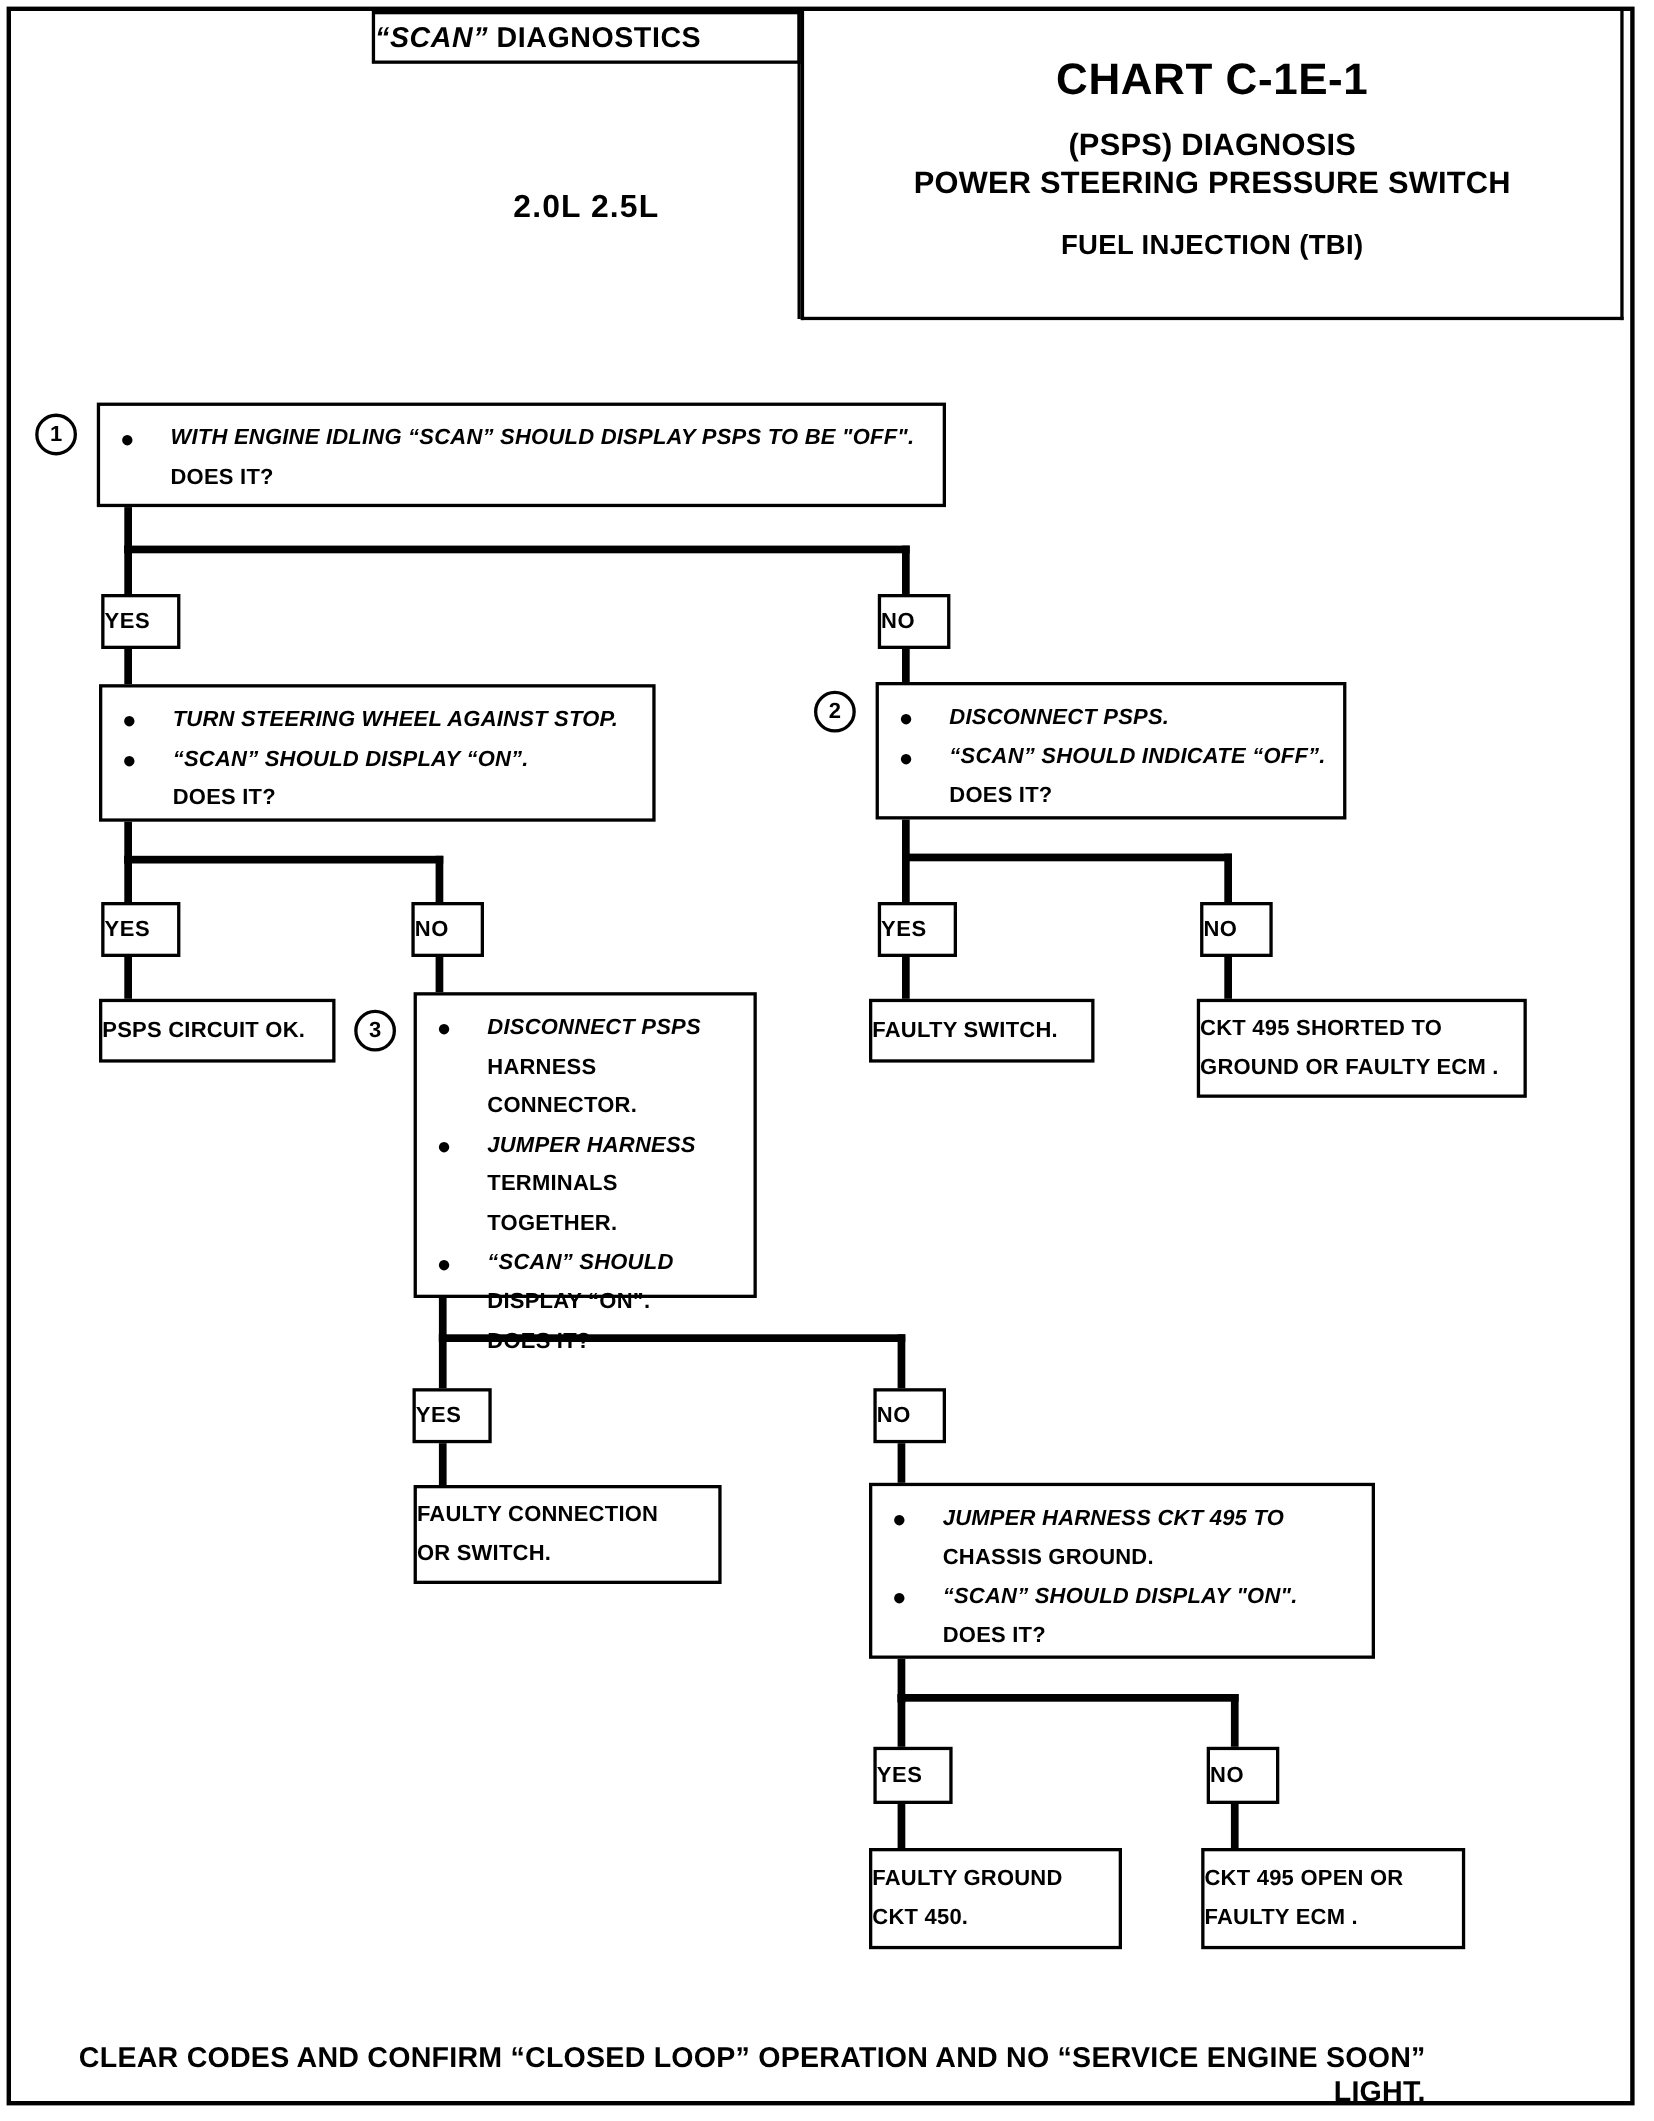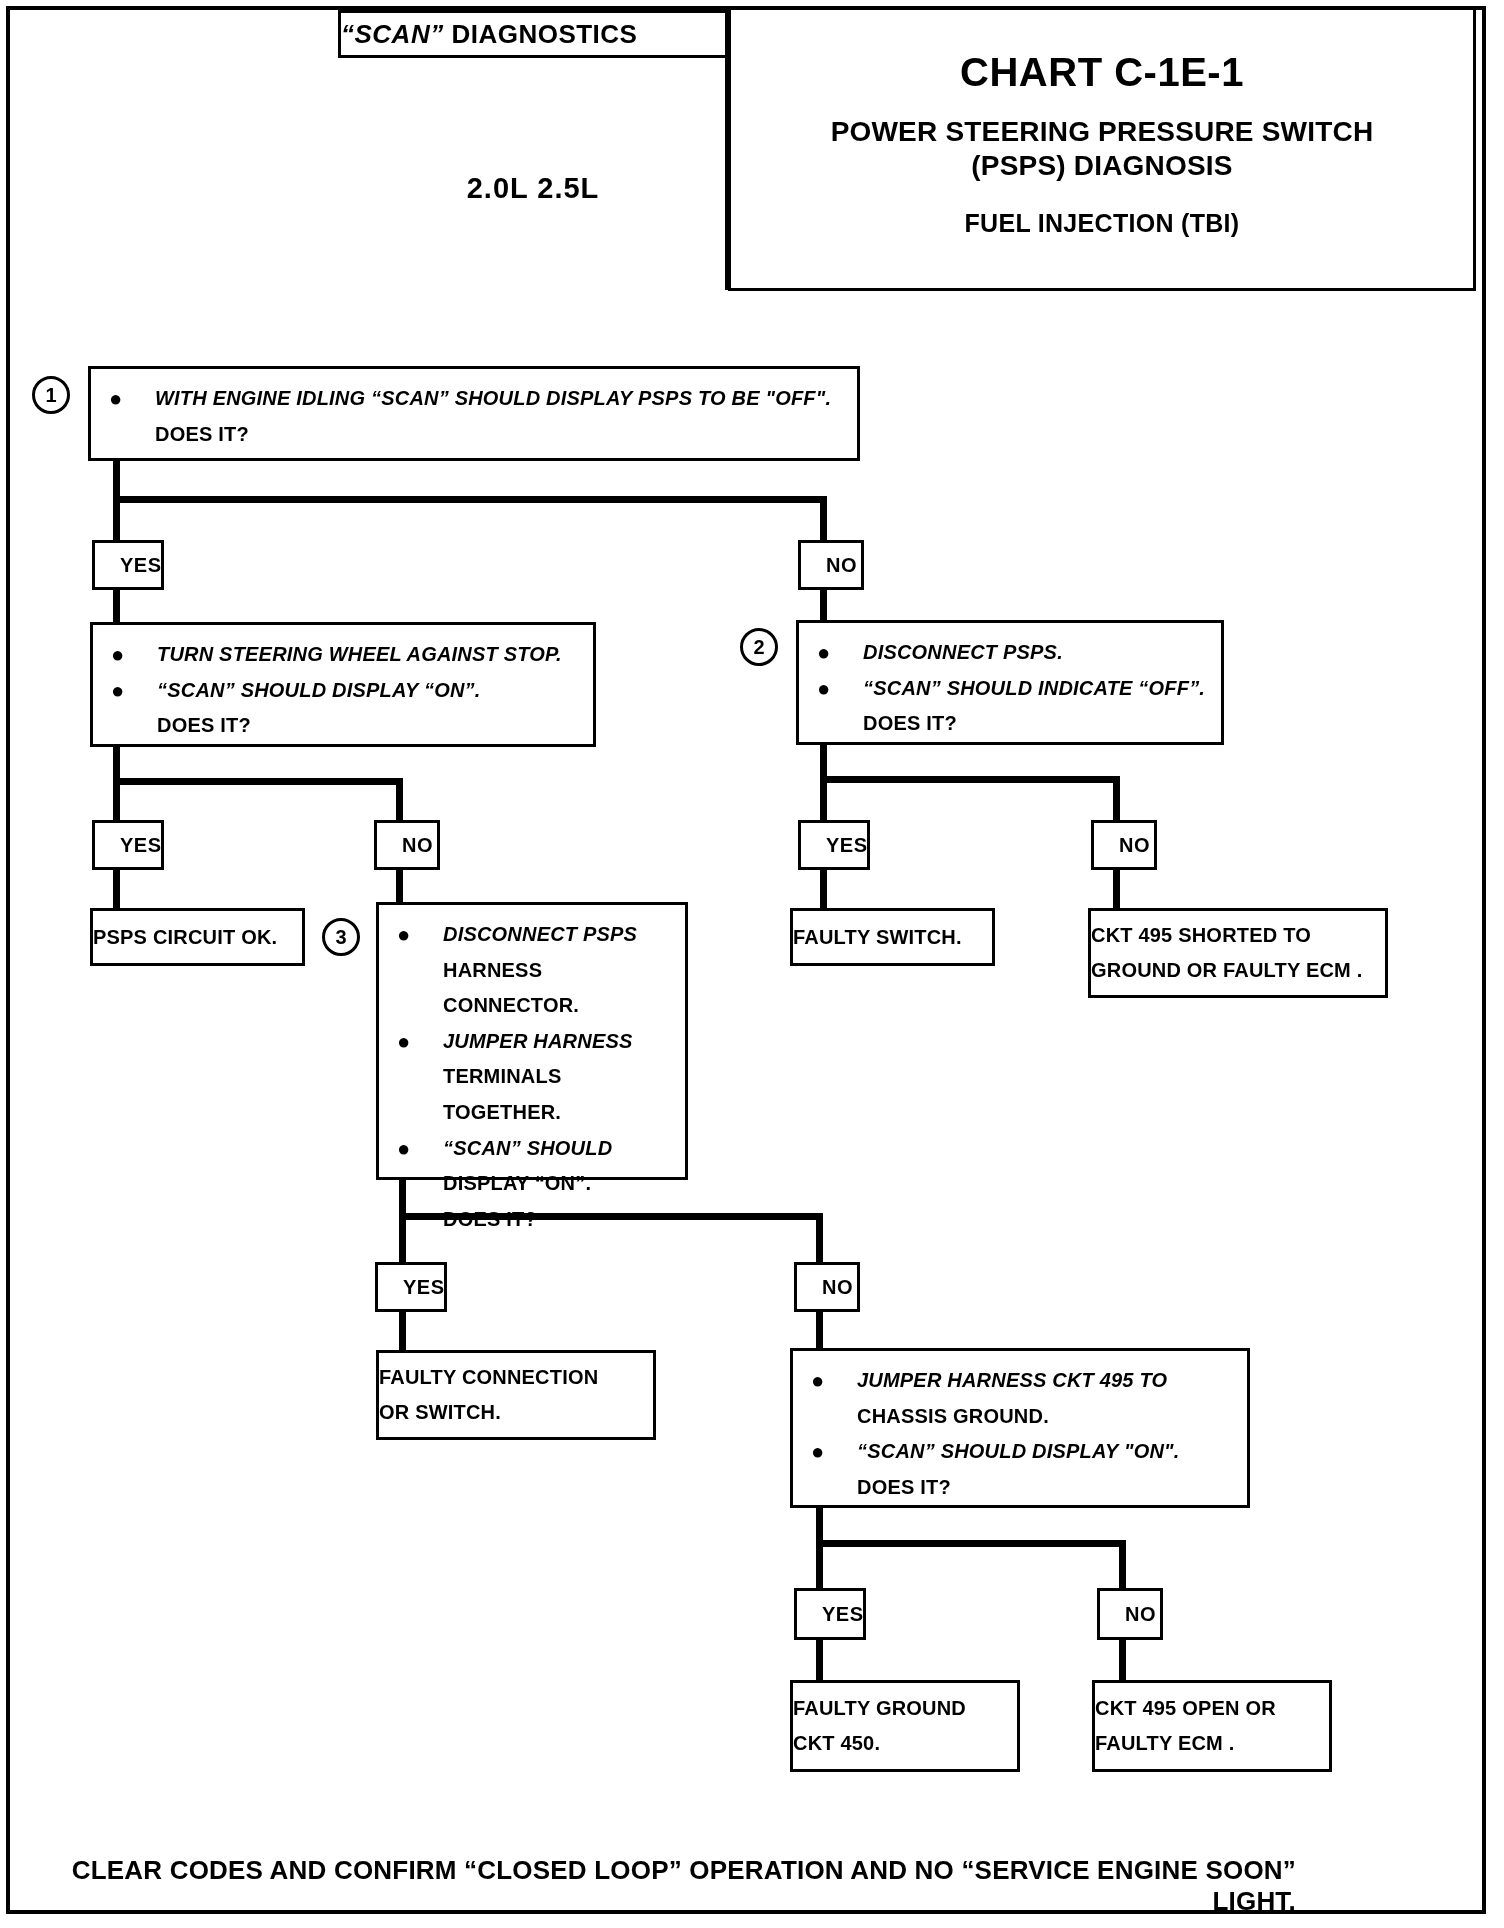--- a/index.html
+++ b/index.html
@@ -98,21 +98,21 @@
     font-weight: bold;
     letter-spacing: .3px;
   }
   .tagbox {
     position: absolute;
     border: 3px solid #000;
     box-sizing: border-box;
     background: #fff;
     display: flex;
     align-items: center;
-    padding-left: 25px;
+    padding-left: 0;
     font-size: 20px;
     font-weight: bold;
     letter-spacing: .5px;
   }
   .term {
     position: absolute;
     border: 3px solid #000;
     box-sizing: border-box;
     background: #fff;
     display: flex;
@@ -194,22 +194,22 @@
     <span>
       <span class="ital">“SCAN”</span><span> DIAGNOSTICS</span>
     </span>
   </div>
 
   <div class="hdr-engine">2.0L 2.5L</div>
 
   <div class="hdr-right">
     <div class="chart-no">CHART C-1E-1</div>
     <div class="subtitle">
+      <div>(PSPS) DIAGNOSIS</div>
       <div>POWER STEERING PRESSURE SWITCH</div>
-      <div>(PSPS) DIAGNOSIS</div>
     </div>
     <div class="fuel">FUEL INJECTION (TBI)</div>
   </div>
 
   <div class="stepnum" style="left:32px; top:376px;">1</div>
   <div class="instr" style="left:88px; top:366px; width:772px; height:95px;">
     <div class="li">
       <span class="bullet">●</span>
       <span class="txt">WITH ENGINE IDLING “SCAN” SHOULD DISPLAY PSPS TO BE "OFF".</span>
     </div>

